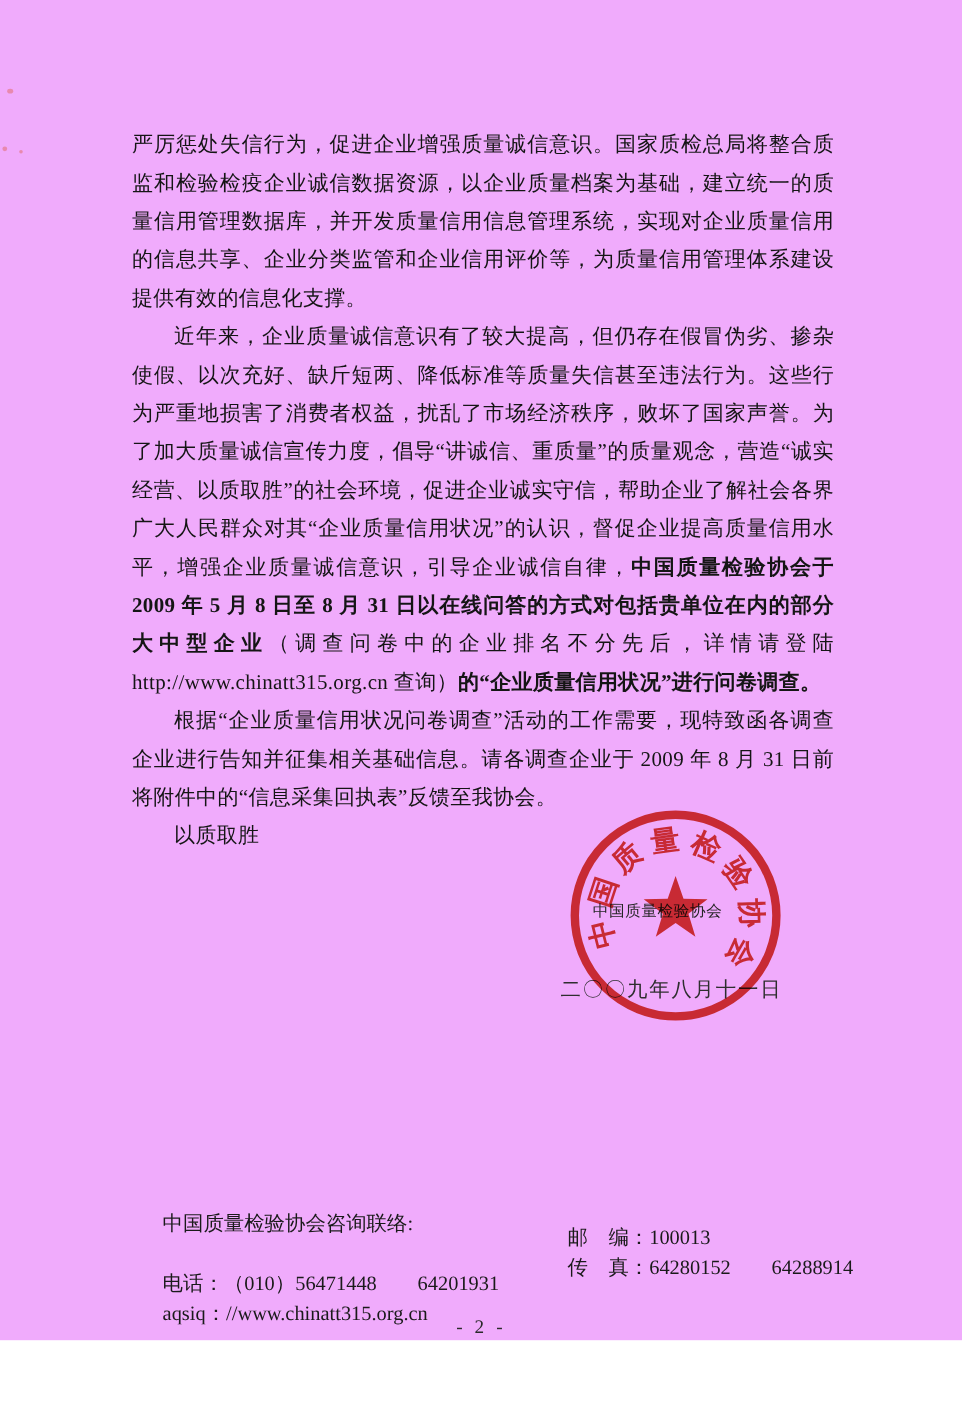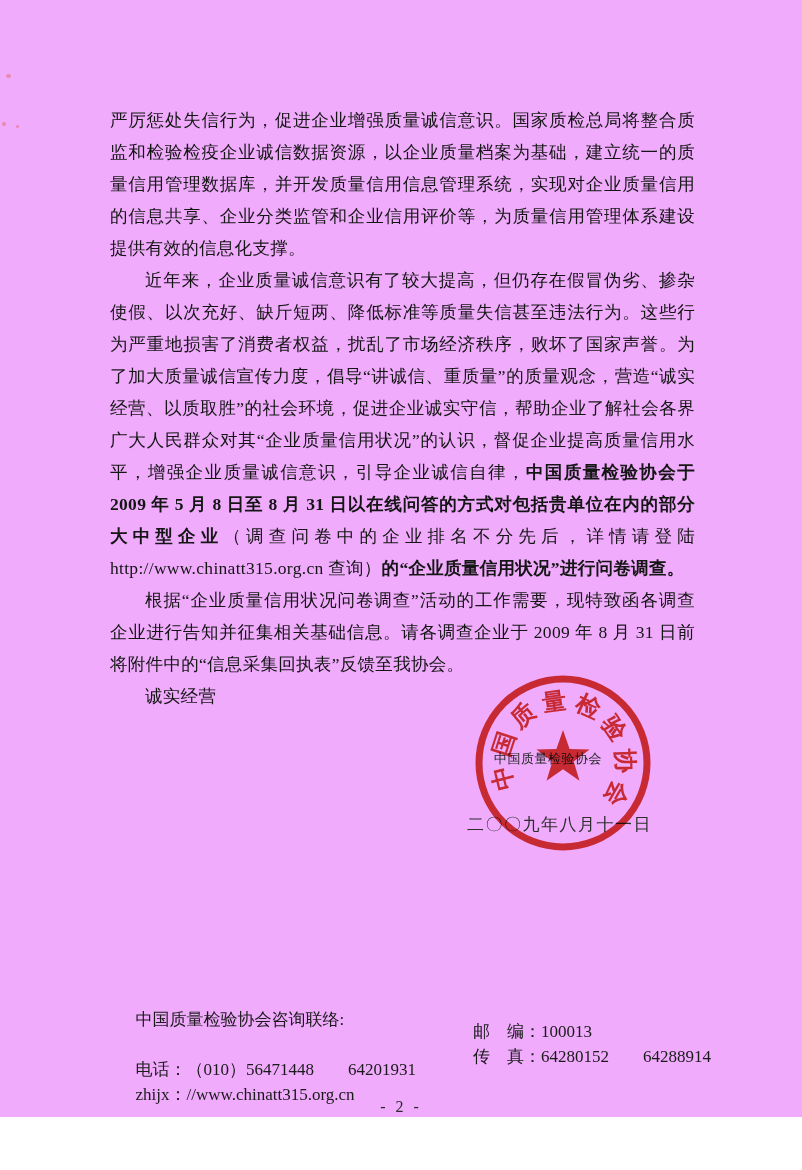--- a/index.html
+++ b/index.html
@@ -125,21 +125,21 @@
   <main class="body-text">
     <p class="no-indent">
       <span>严厉惩处失信行为，促进企业增强质量诚信意识。国家质检总局将整合质监和检验检疫企业诚信数据资源，以企业质量档案为基础，建立统一的质量信用管理数据库，并开发质量信用信息管理系统，实现对企业质量信用的信息共享、企业分类监管和企业信用评价等，为质量信用管理体系建设提供有效的信息化支撑。</span>
     </p>
     <p>
       <span>近年来，企业质量诚信意识有了较大提高，但仍存在假冒伪劣、掺杂使假、以次充好、缺斤短两、降低标准等质量失信甚至违法行为。这些行为严重地损害了消费者权益，扰乱了市场经济秩序，败坏了国家声誉。为了加大质量诚信宣传力度，倡导“讲诚信、重质量”的质量观念，营造“诚实经营、以质取胜”的社会环境，促进企业诚实守信，帮助企业了解社会各界广大人民群众对其“企业质量信用状况”的认识，督促企业提高质量信用水平，增强企业质量诚信意识，引导企业诚信自律，</span><span class="bold-run">中国质量检验协会于 2009 年 5 月 8 日至 8 月 31 日以在线问答的方式对包括贵单位在内的部分大中型企业</span><span>（调查问卷中的企业排名不分先后，详情请登陆 http://www.chinatt315.org.cn 查询）</span><span class="bold-run">的“企业质量信用状况”进行问卷调查。</span>
     </p>
     <p>
       <span>根据“企业质量信用状况问卷调查”活动的工作需要，现特致函各调查企业进行告知并征集相关基础信息。请各调查企业于 2009 年 8 月 31 日前将附件中的“信息采集回执表”反馈至我协会。</span>
     </p>
-    <p>诚实经营</p>
+    <p>以质取胜</p>
   </main>
 
   <div class="org-name">中国质量检验协会</div>
   <div class="sign-date">二〇〇九年八月十一日</div>
 
   <svg class="stamp" viewBox="0 0 184 184" xmlns="http://www.w3.org/2000/svg">
     <circle class="ring" cx="92" cy="92" r="84"></circle>
     <polygon class="star" points="92,59 98.6,77.9 118.6,78.4 102.7,90.5 108.5,109.7 92,98.2 75.5,109.7 81.4,90.5 65.4,78.4 85.4,77.9"></polygon>
     <g transform="rotate(8 92 92)">
         <text x="34.5" y="115.2" transform="rotate(-112.0 34.5 115.2)">中</text>
@@ -158,19 +158,19 @@
       <span>中国质量检验协会咨询联络:</span>
     </div>
     <div class="contact-line">
       <span class="contact-right">邮　编：100013</span>
     </div>
     <div class="contact-line">
       <span>电话：（010）56471448　　64201931</span>
       <span class="contact-right">传　真：64280152　　64288914</span>
     </div>
     <div class="contact-line">
-      <span>zhijx：//www.chinatt315.org.cn</span>
+      <span>aqsiq：//www.chinatt315.org.cn</span>
     </div>
   </footer>
 
   <div class="page-number">- 2 -</div>
 
 </div>
 
 </body></html>

